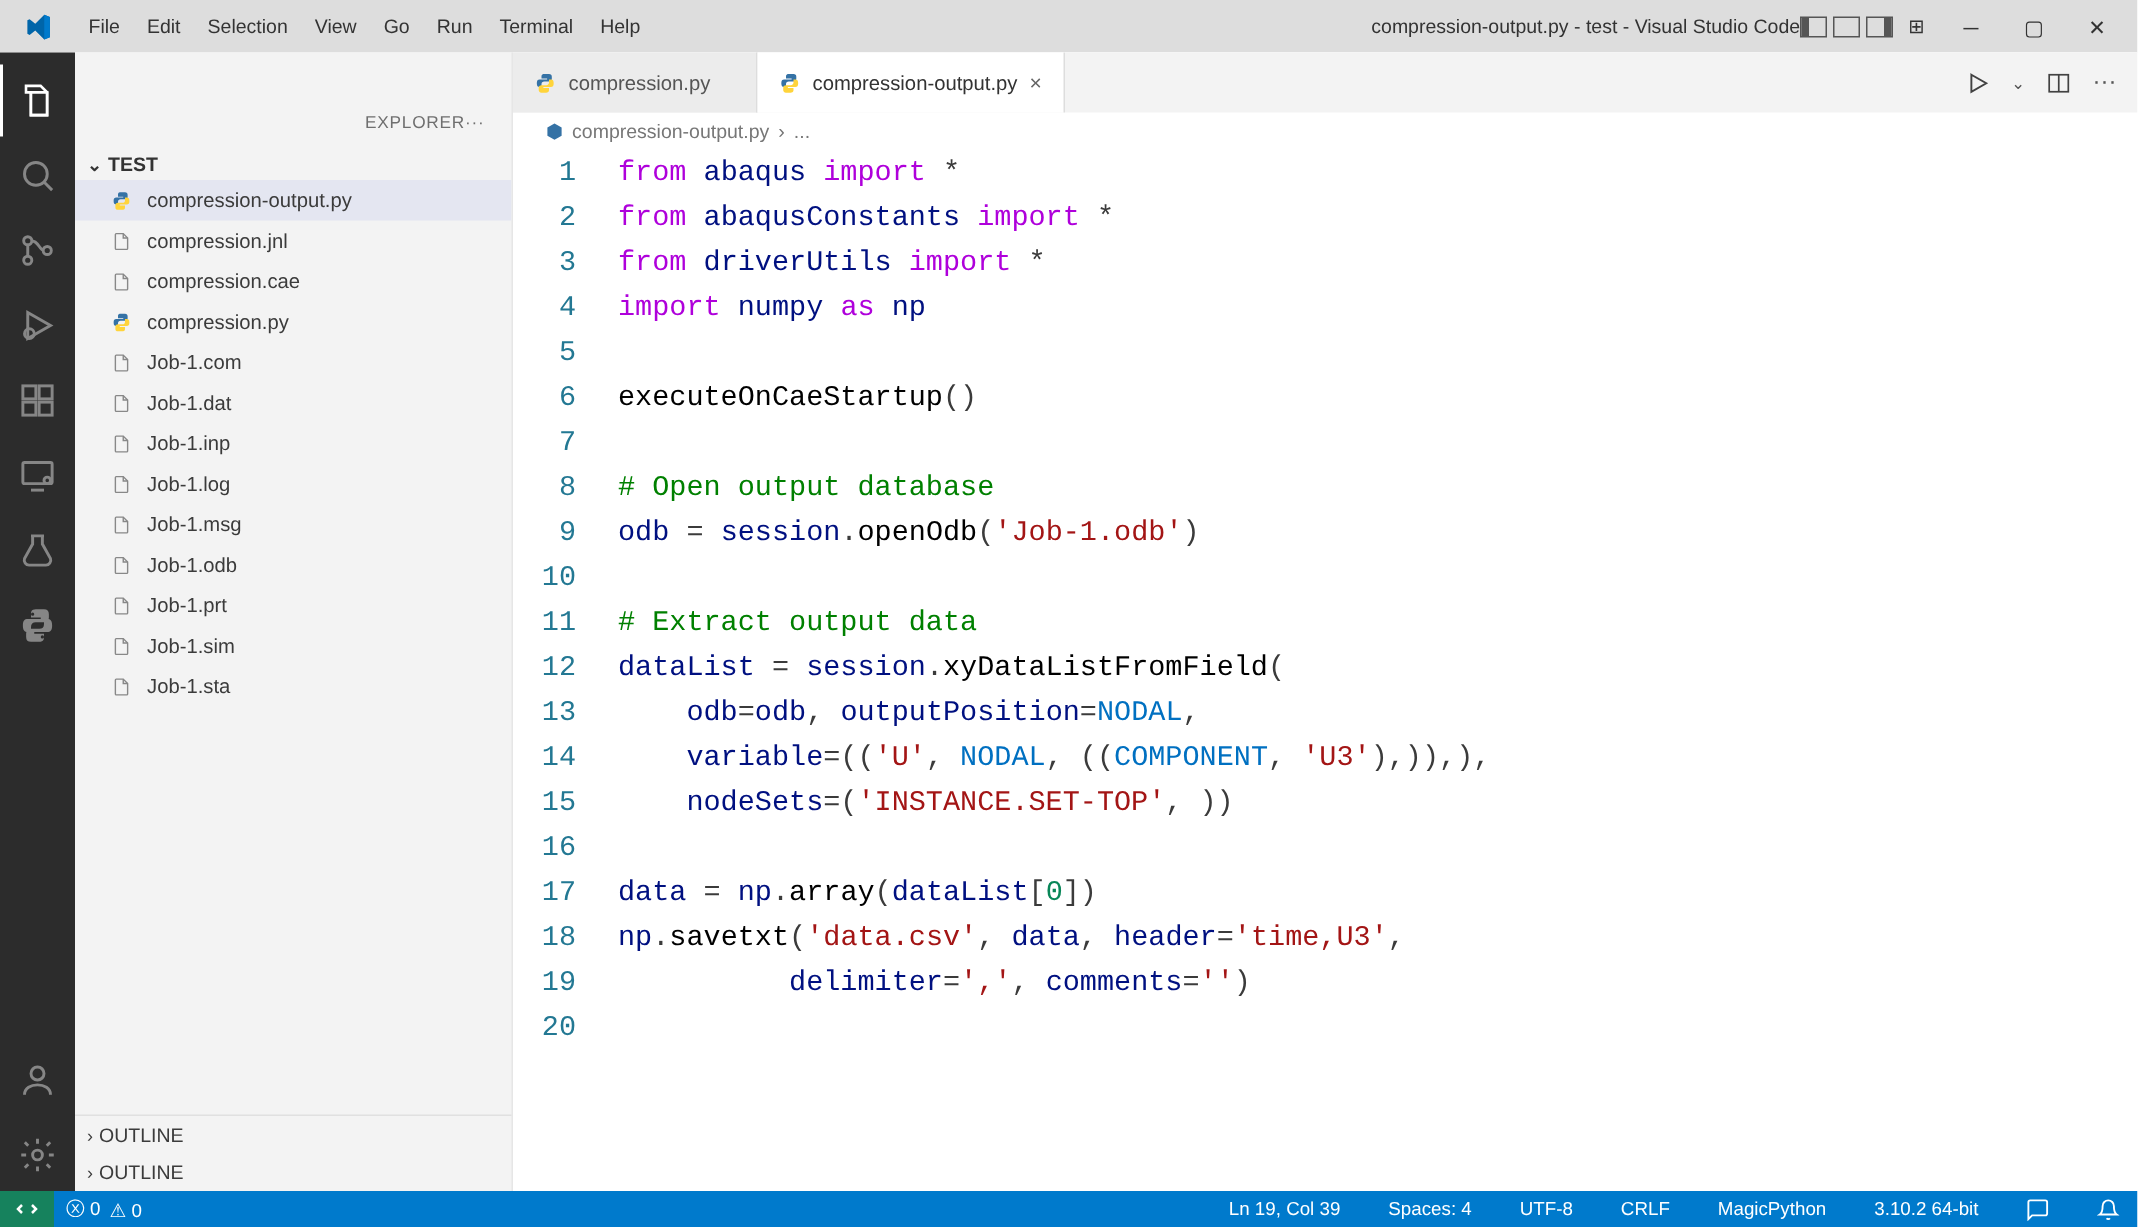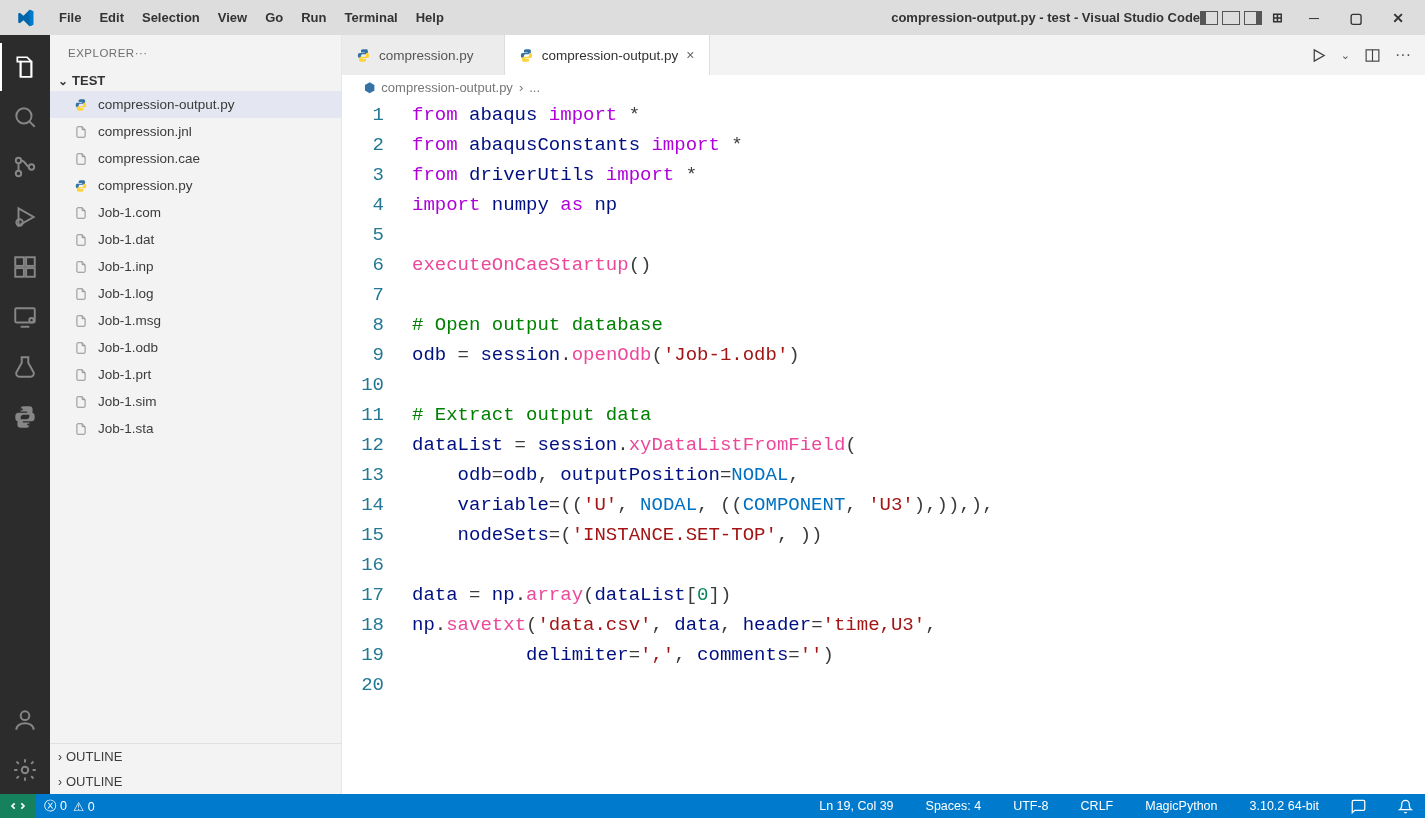--- a/index.html
+++ b/index.html
@@ -1,31 +1,31 @@
 <!DOCTYPE html>
 <html><head>
 <meta charset="utf-8">
 <style>
 * { margin:0; padding:0; box-sizing:border-box; }
 html,body { width:1425px; height:818px; font-family:"Segoe UI",Arial,sans-serif; overflow:hidden; background:#fff; }
-.titlebar { height:35px; background:#dddddd; display:flex; align-items:center; color:#333; font-size:13px;font-weight:bold; }
+.titlebar { height:35px; background:#dddddd; display:flex; align-items:center; color:#333; font-size:13px; }
 .titlebar .logo { width:50px; display:flex; align-items:center; justify-content:center; }
 .titlebar .menus { display:flex; gap:0; }
 .titlebar .menus span { padding:0 9px; cursor:default; }
 .titlebar .title { flex:1; text-align:right; }
 .titlebar .wincontrols { display:flex; gap:0; align-items:center; padding-right:6px; }
 .titlebar .wincontrols span { width:42px; text-align:center; font-size:14px; }
 .titlebar .layoutctrl { display:flex; align-items:center; gap:4px; padding-right:10px; }
 .body { display:flex; height:calc(818px - 35px - 24px); }
 .activitybar { width:50px; background:#2c2c2c; display:flex; flex-direction:column; align-items:center; padding-top:8px; gap:2px; }
 .activitybar .aicon { width:50px; height:48px; display:flex; align-items:center; justify-content:center; color:#868686; cursor:pointer; }
 .activitybar .aicon.active { color:#fff; border-left:2px solid #fff; }
 .activitybar .spacer { flex:1; }
 .sidebar { width:292px; background:#f3f3f3; display:flex; flex-direction:column; border-right:1px solid #e6e6e6; }
-.sidebar .header { height:35px; display:flex; align-items:center; justify-content:flex-start; padding:0 18px; color:#6f6f6f; font-size:11.5px; letter-spacing:0.5px; }
+.sidebar .header { height:35px; display:flex; align-items:center; justify-content:flex-end; padding:0 18px; color:#6f6f6f; font-size:11.5px; letter-spacing:0.5px;margin-top:29px; }
 .sidebar .section { font-size:13px; color:#333; display:flex; align-items:center; padding:3px 8px; font-weight:bold; }
 .sidebar .chev { display:inline-block; margin-right:4px; font-size:12px; }
 .filelist { flex:1; overflow:auto; }
 .fileitem { display:flex; align-items:center; padding:2px 0 2px 24px; font-size:13.5px; color:#3b3b3b; height:27px; cursor:pointer; }
 .fileitem.active { background:#e4e6f1; }
 .fileitem .ficon { width:20px; text-align:center; margin-right:4px; font-size:13px; }
 .sidebar .bottom { border-top:1px solid #e0e0e0; }
 .sidebar .bottom .section { font-weight:normal; color:#3b3b3b; padding:5px 8px; }
 .editorarea { flex:1; display:flex; flex-direction:column; background:#fff; position:relative; }
 .tabs { height:40px; background:#f3f3f3; display:flex; align-items:stretch; }
@@ -37,21 +37,21 @@
 .breadcrumb { height:25px; display:flex; align-items:center; padding-left:22px; font-size:13px; color:#777; gap:6px; }
 .editor { flex:1; display:flex; font-family:Consolas,"Courier New",monospace; font-size:19px; line-height:30px; position:relative; overflow:hidden; }
 .gutter { width:70px; text-align:right; color:#237893; padding-right:28px; user-select:none; }
 .code { flex:1; white-space:pre; color:#3b3b3b; }
 .minimap { position:absolute; top:65px; right:0; width:95px; height:80px; background:linear-gradient(#fff,#fff); opacity:0.9; font-size:2px; line-height:3px; overflow:hidden; padding:2px; color:#999; }
 .statusbar { height:24px; background:#007acc; color:#fff; display:flex; align-items:center; font-size:12.5px; }
 .statusbar .remote { background:#16825d; width:36px; height:24px; display:flex; align-items:center; justify-content:center; }
 .statusbar .left { display:flex; align-items:center; gap:6px; padding-left:8px; }
 .statusbar .right { margin-left:auto; display:flex; align-items:center; gap:32px; padding-right:12px; }
 .kw { color:#af00db;margin-top:15px; }
-.fn { color:#ec4899; }
+.fn { color:#000000; }
 .str { color:#a31515; }
 .com { color:#008000; }
 .var { color:#001080; }
 .const { color:#0070c1; }
 .num { color:#098658; }
 .op { color:#3b3b3b; }
 svg { display:block; }
 .layoutbox { width:18px; height:14px; border:1px solid #555; display:inline-block; position:relative; }
 .layoutbox.i1::before { content:""; position:absolute; left:0; top:0; bottom:0; width:5px; background:#555; }
 .layoutbox.i3::before { content:""; position:absolute; right:0; top:0; bottom:0; width:5px; background:#555; }

